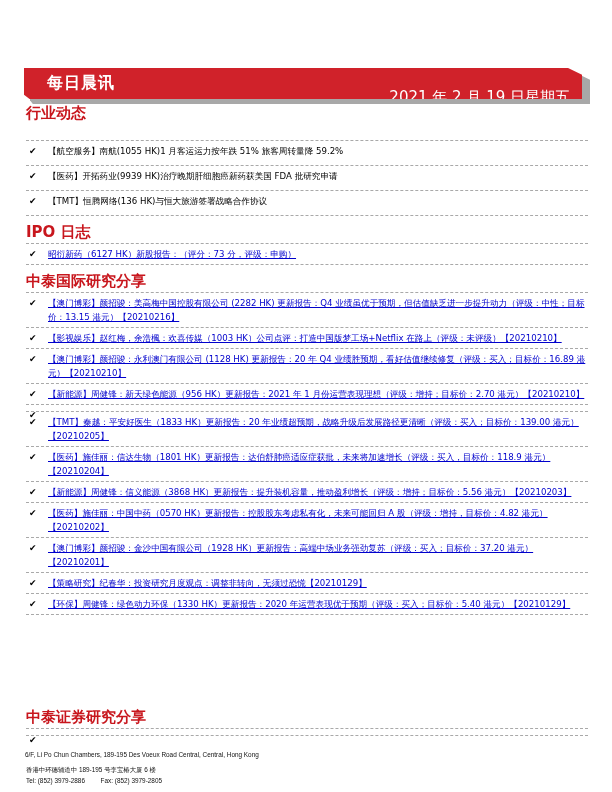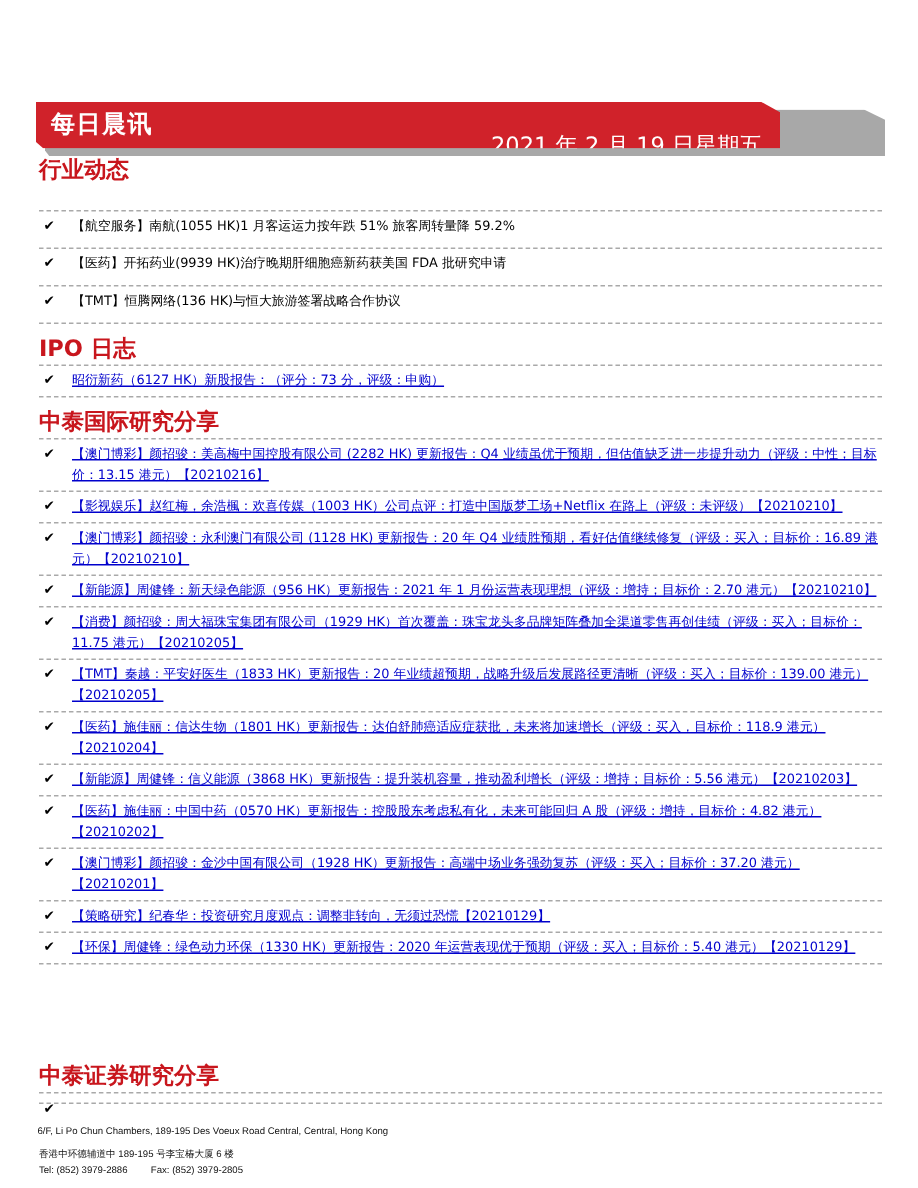--- a/index.html
+++ b/index.html
@@ -6,25 +6,25 @@
     html, body { width: 612px; height: 792px; background: #ffffff; overflow: hidden; }
     body { position: relative; font-family: "DejaVu Sans", "Liberation Sans", sans-serif; color: #000; }
 
     .banner-wrap { position: absolute; left: 24px; top: 68px; width: 564px; height: 34px; }
     .banner-shadow {
       position: absolute; left: 6px; top: 5px; width: 560px; height: 31px;
       background: #a8a8a8;
       clip-path: polygon(0 0, 97.5% 0, 100% 22%, 100% 100%, 0.5% 100%, 0 88%);
     }
     .banner {
-      position: absolute; left: 0; top: 0; width: 496px; height: 31px;
+      position: absolute; left: 0; top: 0; width: 558px; height: 31px;
       background: #d0222a;
       clip-path: polygon(0 0, 97.5% 0, 100% 22%, 100% 100%, 1% 100%, 0 86%);
       display: flex; align-items: center; justify-content: space-between;
-      padding: 0 12px 0 10px; color: #ffffff;
+      padding: 0 12px 0 23px; color: #ffffff;
     }
     .banner-title { font-size: 16px; font-weight: bold; letter-spacing: 1px; }
     .banner-date { font-size: 15px; margin-top: 28px; }
 
     .section-title {
       position: absolute; left: 26px; color: #c8161d; font-weight: bold; font-size: 15px;
     }
     .list { position: absolute; left: 26px; width: 562px; }
     .item {
       position: relative; border-top: 1px dashed #a9a9a9;
@@ -87,21 +87,20 @@
   <div class="item">
     <span class="check">✔</span>
     <a href="#">【澳门博彩】颜招骏：永利澳门有限公司 (1128 HK) 更新报告：20 年 Q4 业绩胜预期，看好估值继续修复（评级：买入；目标价：16.89 港元）【20210210】</a>
   </div>
   <div class="item">
     <span class="check">✔</span>
     <a href="#">【新能源】周健锋：新天绿色能源（956 HK）更新报告：2021 年 1 月份运营表现理想（评级：增持；目标价：2.70 港元）【20210210】</a>
   </div>
   <div class="item">
     <span class="check">✔</span>
-    <a href="#">【消费】颜招骏：周大福珠宝集团有限公司（1929 HK）首次覆盖：珠宝龙头多品牌矩阵叠加全渠道零售再创佳绩（评级：买入；目标价：11.75 港元）【20210205】</a>
   </div>
   <div class="item">
     <span class="check">✔</span>
     <a href="#">【TMT】秦越：平安好医生（1833 HK）更新报告：20 年业绩超预期，战略升级后发展路径更清晰（评级：买入；目标价：139.00 港元）【20210205】</a>
   </div>
   <div class="item">
     <span class="check">✔</span>
     <a href="#">【医药】施佳丽：信达生物（1801 HK）更新报告：达伯舒肺癌适应症获批，未来将加速增长（评级：买入，目标价：118.9 港元）【20210204】</a>
   </div>
   <div class="item">

